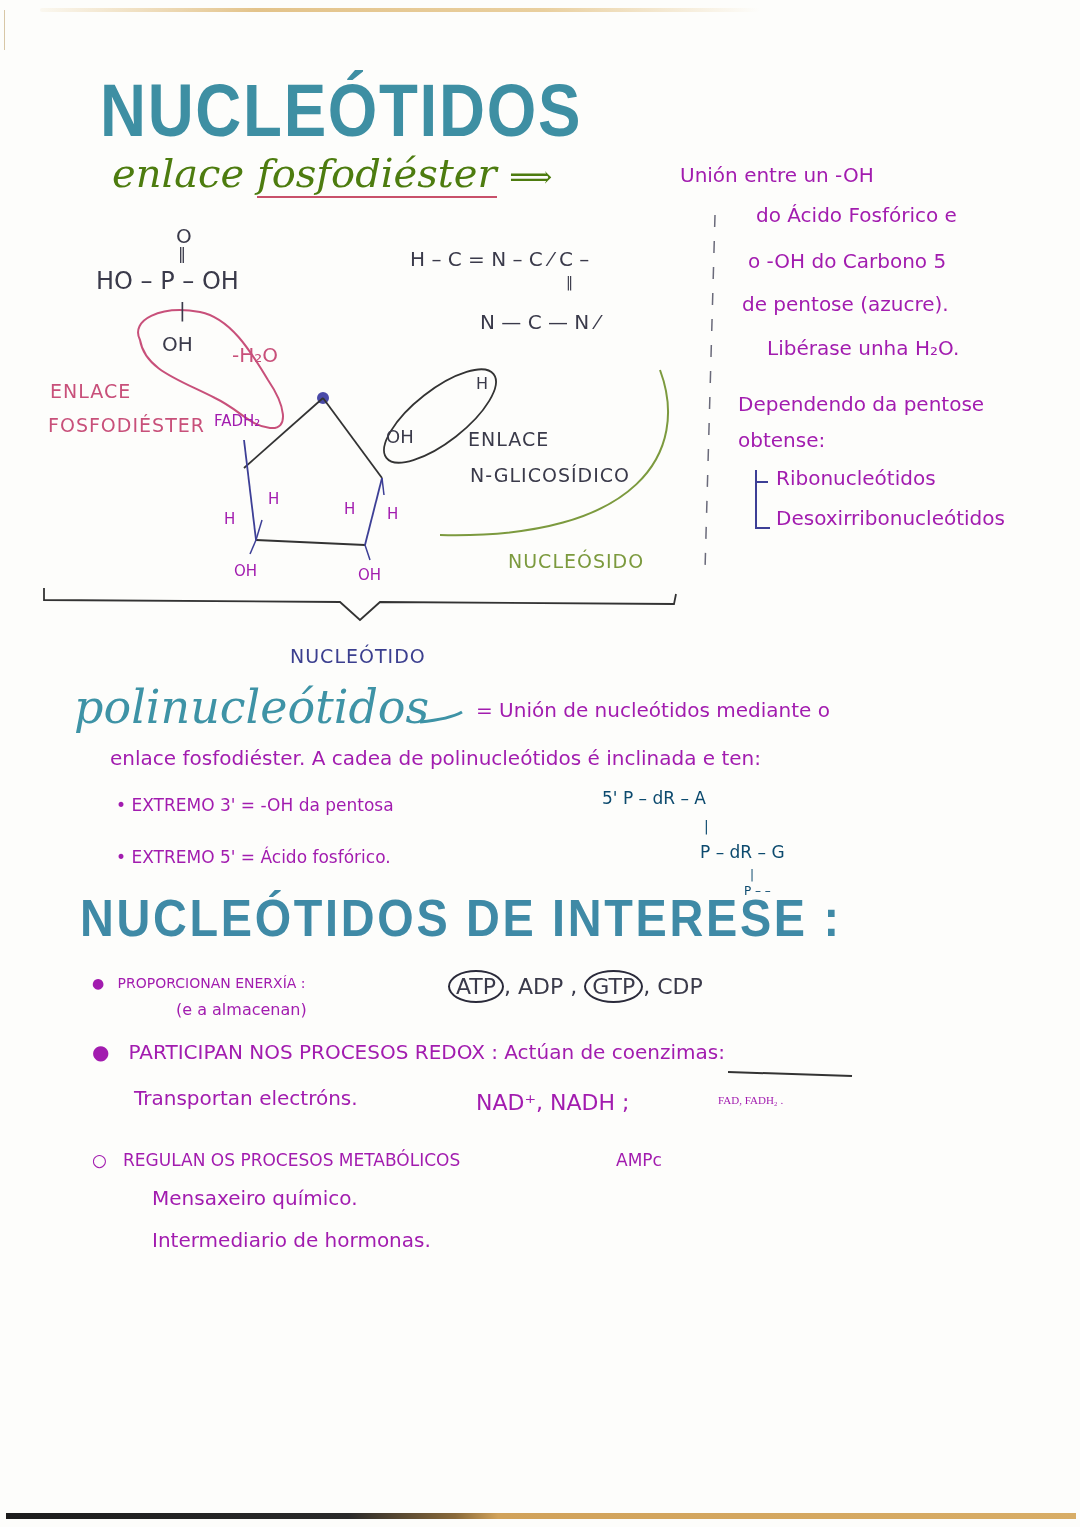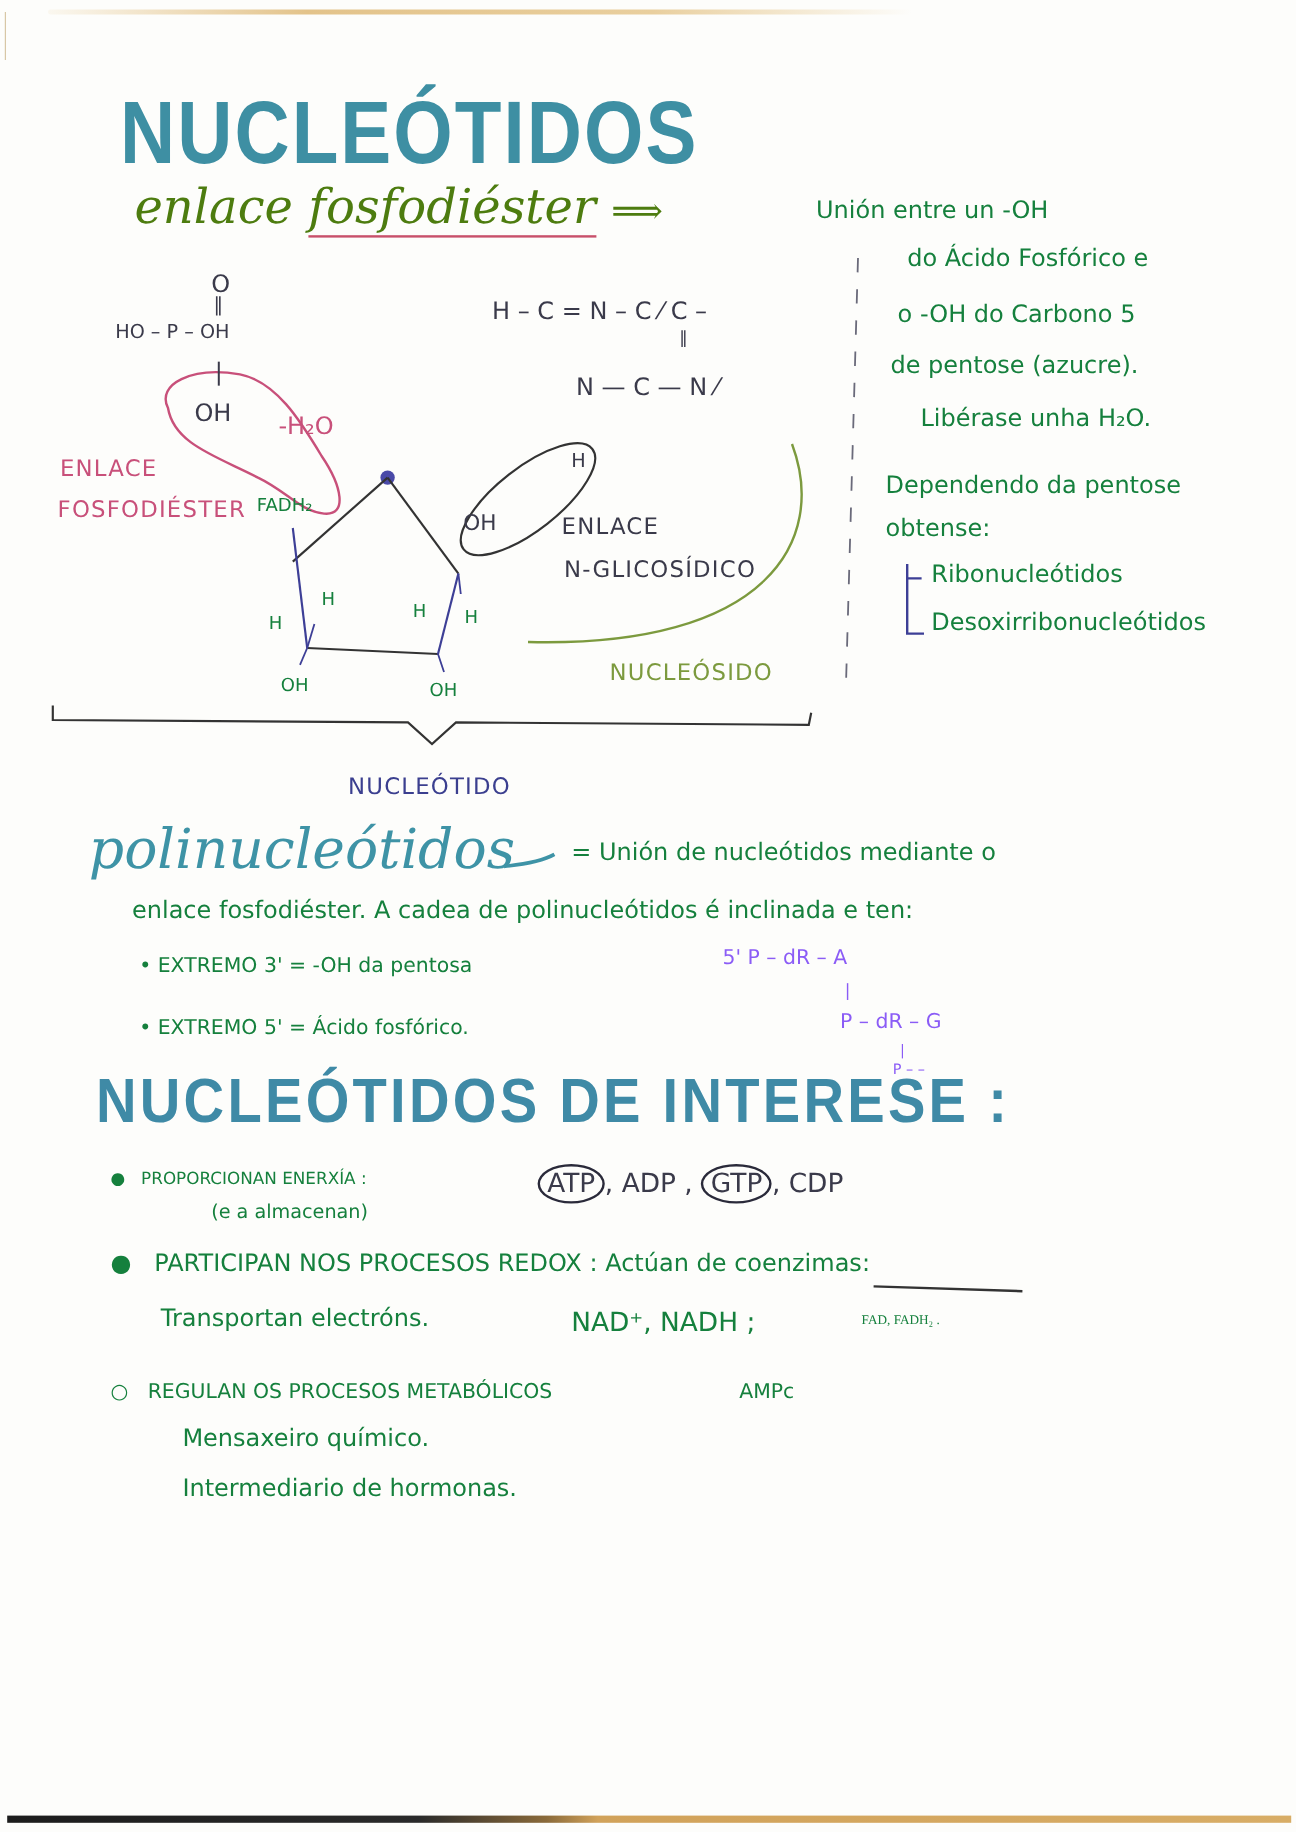--- a/index.html
+++ b/index.html
@@ -23,34 +23,34 @@
   .title-main {
     left: 100px; top: 68px; font-family: "Liberation Sans", sans-serif;
     font-size: 74px; font-weight: bold; letter-spacing: 2px;
     color: #3e8fa3; transform: scaleX(0.86); transform-origin: left top;
   }
   .subtitle {
     left: 112px; top: 150px; font-family: "DejaVu Serif", serif; font-style: italic;
     font-size: 40px; color: #4d7c0f;
   }
   .subtitle .ul { border-bottom: 2px solid #c8506a; padding-bottom: 0px; }
-  .hand { font-family: "DejaVu Sans", sans-serif; color: #15803d; }
+  .hand { font-family: "DejaVu Sans", sans-serif; color: #a21caf; }
   .small { font-size: 20px; }
-  .med { font-size: 16px; }
+  .med { font-size: 24px; }
   .caps { font-size: 19px; letter-spacing: 1px; }
   .pink { color: #c8507a; }
   .green { color: #7c9a3e; }
   .dark { color: #3a3a4a; }
   .teal-h { font-family: "DejaVu Serif", serif; font-style: italic; color: #3e93a6; font-size: 46px; }
   .teal-caps {
     font-family: "Liberation Sans", sans-serif; font-weight: bold; color: #3f8aa6;
     font-size: 52px; letter-spacing: 3px; transform: scaleX(0.9); transform-origin: left top;
   }
   .circled { display:inline-block; border: 2px solid #2a2a3a; border-radius: 50%; padding: 2px 6px; }
-  .gray { color: #8b5cf6; text-align: center; }
+  .gray { color: #0c4a6e; text-align: center; }
   svg.diagram { position:absolute; left:0; top:0; }
 </style>
 </head>
 <body>
 
 <div class="left-edge"></div>
 <div class="top-edge"></div>
 
 <div class="abs title-main">NUCLEÓTIDOS</div>
 

